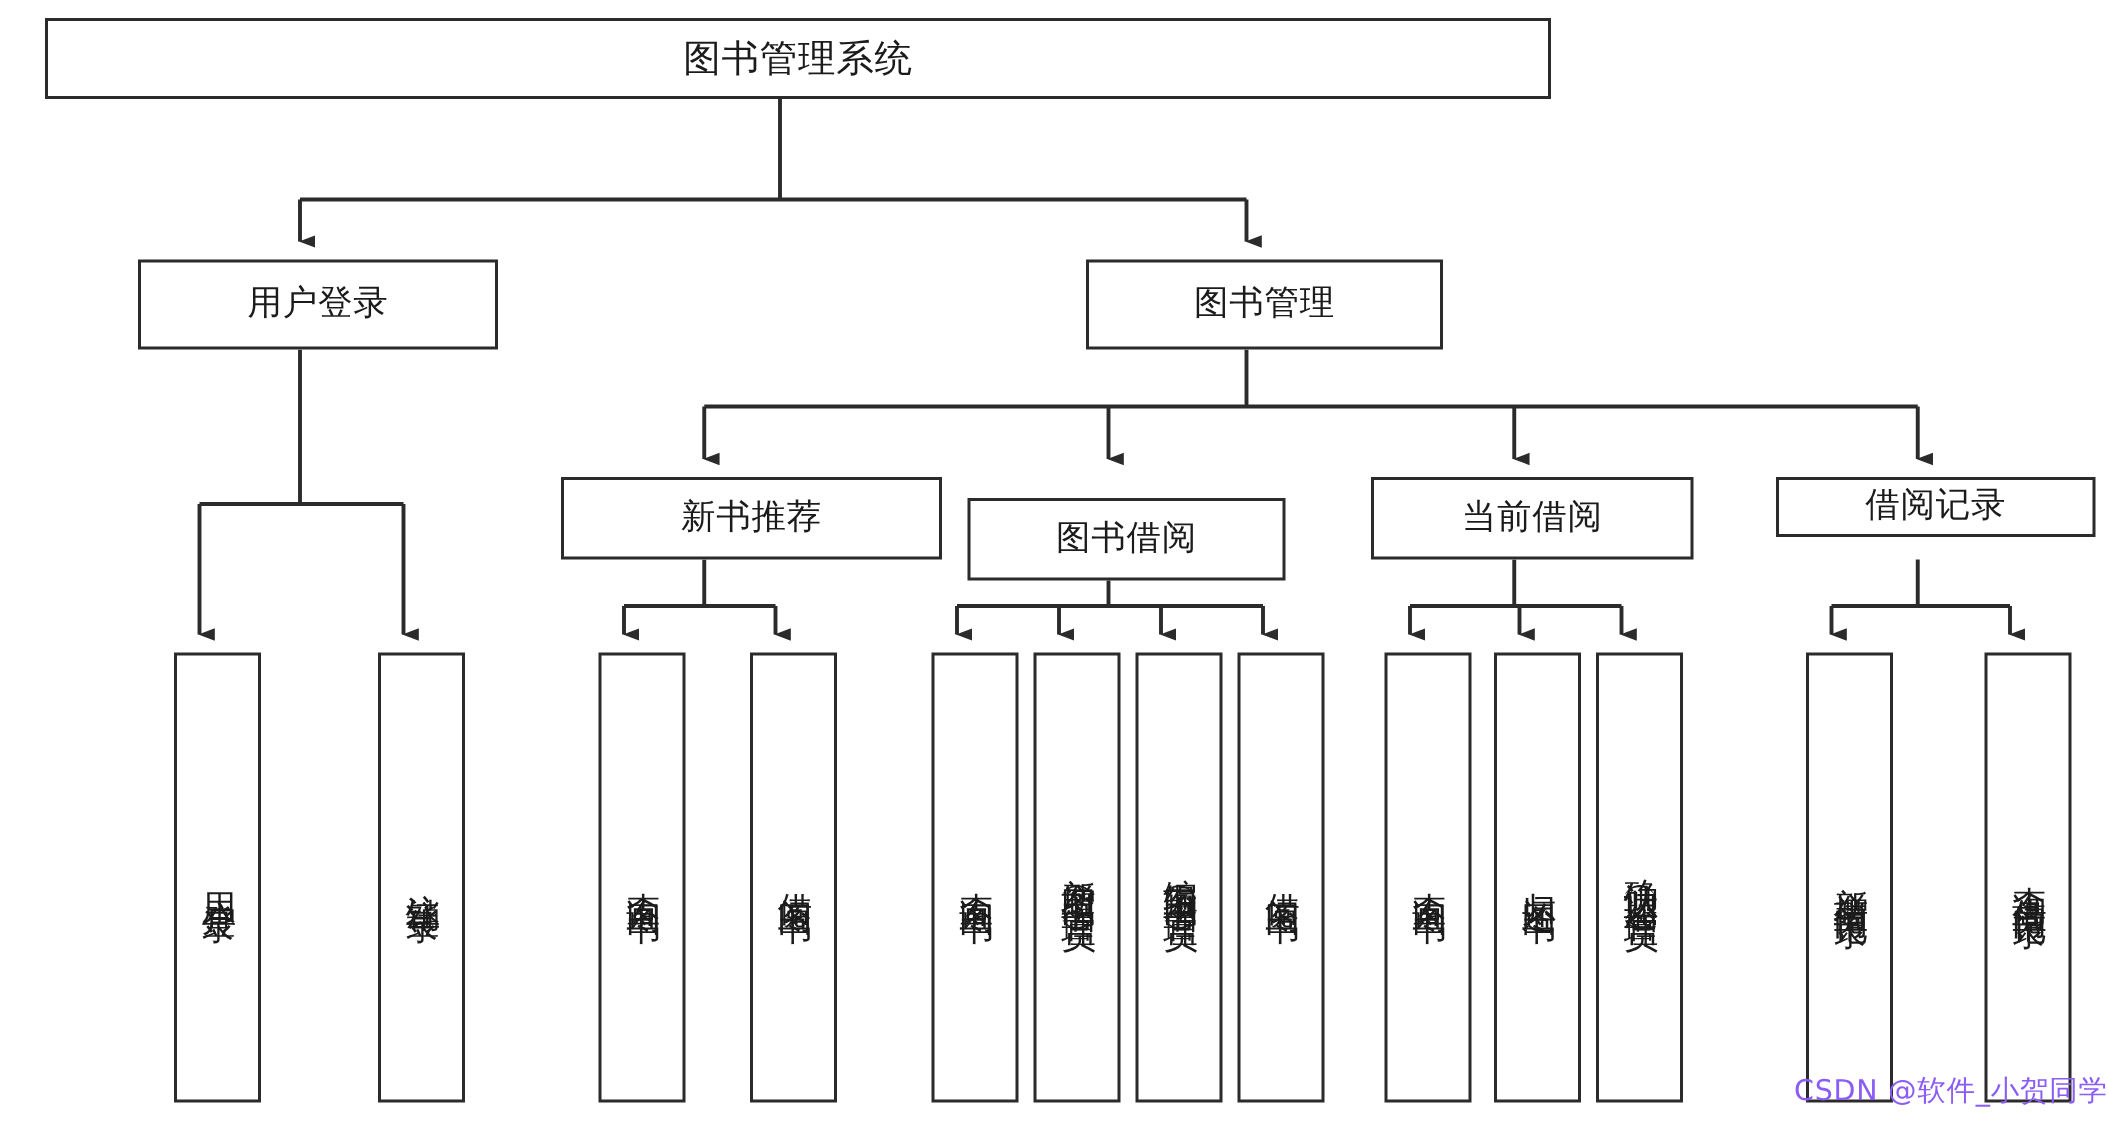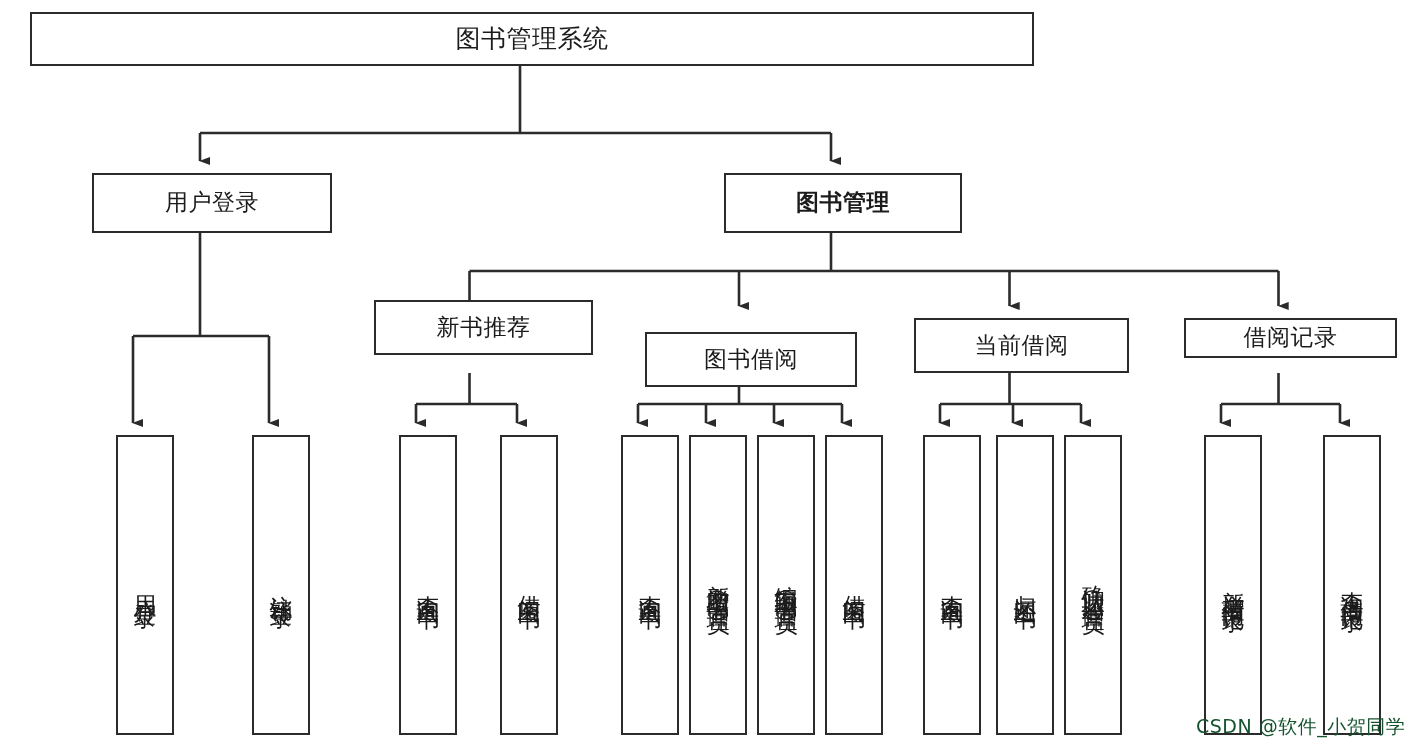--- a/index.html
+++ b/index.html
@@ -55,21 +55,21 @@
     text-orientation: upright;
     letter-spacing: 4px;
     line-height: 1;
   }
   .level-root .node-label { font-size: 25px; }
   .level-1 .node-label { font-size: 23px; }
   .level-2 .node-label { font-size: 23px; }
   .level-3 .node-label { font-size: 23px; }
   .watermark {
     position: absolute;
-    color: #14532d;
+    color: #8b5cf6;
     font-size: 19px;
     white-space: nowrap;
     letter-spacing: 0.5px;
     pointer-events: none;
   }
 </style>
 </head>
 <body>
 
 <div id="diagram-root">
@@ -115,24 +115,24 @@
         <line x1="1340" y1="404" x2="1340" y2="423" stroke="#2b2b2b" stroke-width="2.6" marker-end="url(#arrowhead)"></line>
       </g>
   </svg>
   <div id="nodes-layer">
       <div class="node-box horizontal level-root" style="left: 18px; top: 12px; width: 1004px; height: 54px;">
         <span class="node-label">图书管理系统</span>
       </div>
       <div class="node-box horizontal level-1" style="left: 80px; top: 173px; width: 240px; height: 60px;">
         <span class="node-label">用户登录</span>
       </div>
-      <div class="node-box horizontal level-1" style="left: 712px; top: 173px; width: 238px; height: 60px; font-weight: bold;">
+      <div class="node-box horizontal level-1" style="left: 712px; top: 173px; width: 238px; height: 60px;">
         <span class="node-label">图书管理</span>
       </div>
-      <div class="node-box horizontal level-2" style="left: 362px; top: 300px; width: 219px; height: 55px;">
+      <div class="node-box horizontal level-2" style="left: 362px; top: 318px; width: 254px; height: 55px;">
         <span class="node-label">新书推荐</span>
       </div>
       <div class="node-box horizontal level-2" style="left: 633px; top: 332px; width: 212px; height: 55px;">
         <span class="node-label">图书借阅</span>
       </div>
       <div class="node-box horizontal level-2" style="left: 902px; top: 318px; width: 215px; height: 55px;">
         <span class="node-label">当前借阅</span>
       </div>
       <div class="node-box horizontal level-2" style="left: 1172px; top: 318px; width: 213px; height: 40px;">
         <span class="node-label">借阅记录</span>

